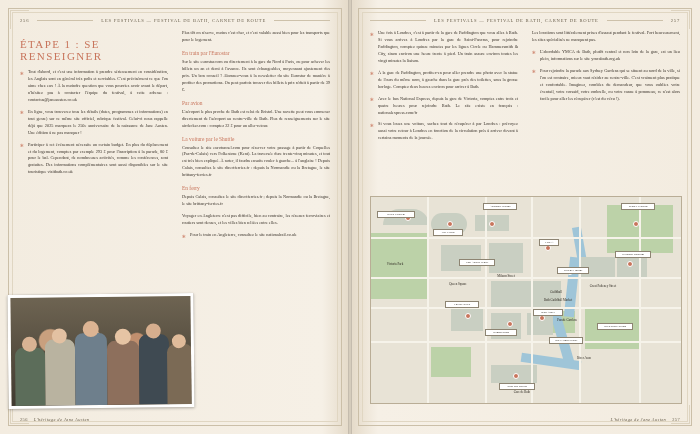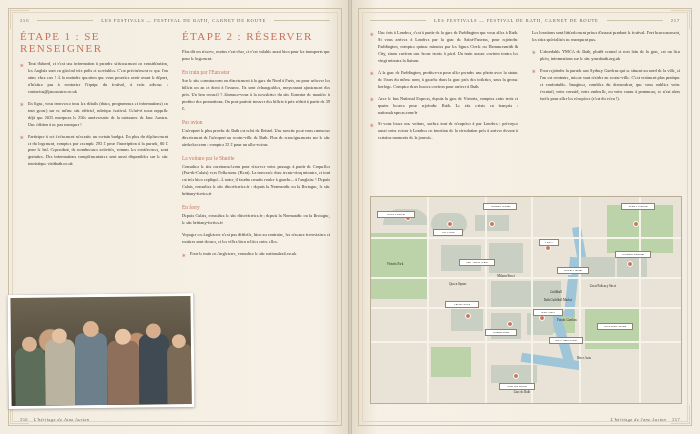--- a/index.html
+++ b/index.html
@@ -27,21 +27,21 @@
   .hdr .crumb{white-space:nowrap;}
 
   
   .ftr{position:absolute;left:20px;right:20px;bottom:12px;display:flex;align-items:center;
        font-size:4.4px;color:#6d6350;letter-spacing:.4px;}
   .ftr .sp{flex:1;}
   .ftr .t{font-style:italic;}
 
   h2.step{
     font-family:"Liberation Serif", serif;
-    font-size:11px;letter-spacing:1.4px;color:#c8755c;margin:0 0 7px 0;font-weight:normal;
+    font-size:11px;letter-spacing:1.4px;color:#c8755c;margin:8px 0 7px 0;font-weight:normal;
     text-transform:uppercase;
   }
   .cols{display:flex;gap:14px;}
   .col{width:148px;}
   p{margin:0 0 5px 0;font-size:4.3px;line-height:1.62;text-align:justify;}
   .bullet{position:relative;padding-left:8px;margin:0 0 5px 0;font-size:4.3px;line-height:1.62;text-align:justify;}
   .bullet:before{content:"\273B";position:absolute;left:0;top:0.5px;color:#c8755c;font-size:4.4px;}
   .sub{font-size:5.4px;color:#c8755c;margin:6px 0 3px 0;font-weight:normal;}
 
   
@@ -99,21 +99,20 @@
       <div class="cols">
 
         <div class="col">
           <h2 class="step">ÉTAPE 1 : SE RENSEIGNER</h2>
           <div class="bullet">Tout d'abord, et c'est une information à prendre sérieusement en considération, les Anglais sont en général très polis et serviables. C'est précisément ce que l'on aime chez eux ! À la moindre question que vous pourriez avoir avant le départ, n'hésitez pas à contacter l'équipe du festival, à cette adresse : contactus@janeausten.co.uk</div>
           <div class="bullet">En ligne, vous trouverez tous les détails (dates, programmes et informations) en tout genre) sur ce même site officiel, rubrique festival. Celui-ci nous rappelle déjà que 2025 marquera le 250e anniversaire de la naissance de Jane Austen. Une édition à ne pas manquer !</div>
           <div class="bullet">Participer à cet évènement nécessite un certain budget. En plus du déplacement et du logement, comptez par exemple 293 £ pour l'inscription à la parade, 80 £ pour le bal. Cependant, de nombreuses activités, comme les conférences, sont gratuites. Des informations complémentaires sont aussi disponibles sur le site touristique visitbath.co.uk</div>
         </div>
 
         <div class="col">
-          <h2 class="step">ÉTAPE 2 : RÉSERVER</h2>
           <p>Plus tôt on réserve, moins c'est cher, et c'est valable aussi bien pour les transports que pour le logement.</p>
 
           <div class="sub">
             <span>En train par l'Eurostar</span>
           </div>
           <p>Sur le site eurostar.com ou directement à la gare du Nord à Paris, ou pour achever les billets un an et demi à l'avance. Ils sont échangeables, moyennant ajustement des prix. Un bon conseil ? Abonnez-vous à la newsletter du site Eurostar de manière à profiter des promotions. On peut parfois trouver des billets à prix réduit à partir de 39 €.</p>
 
           <div class="sub">
             <span>Par avion</span>
           </div>

